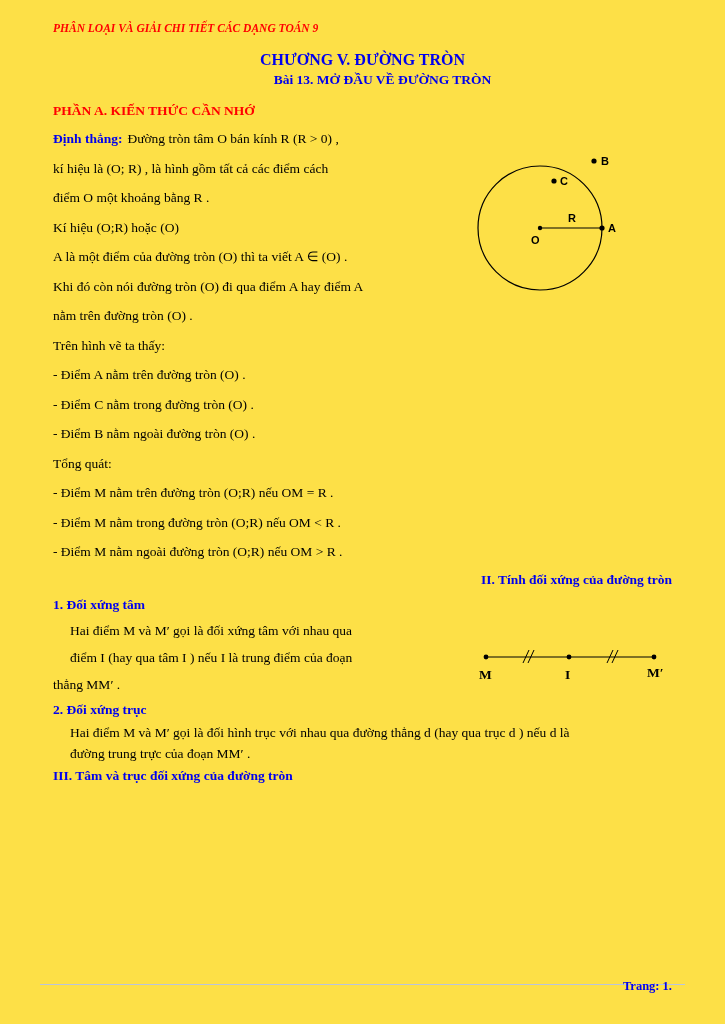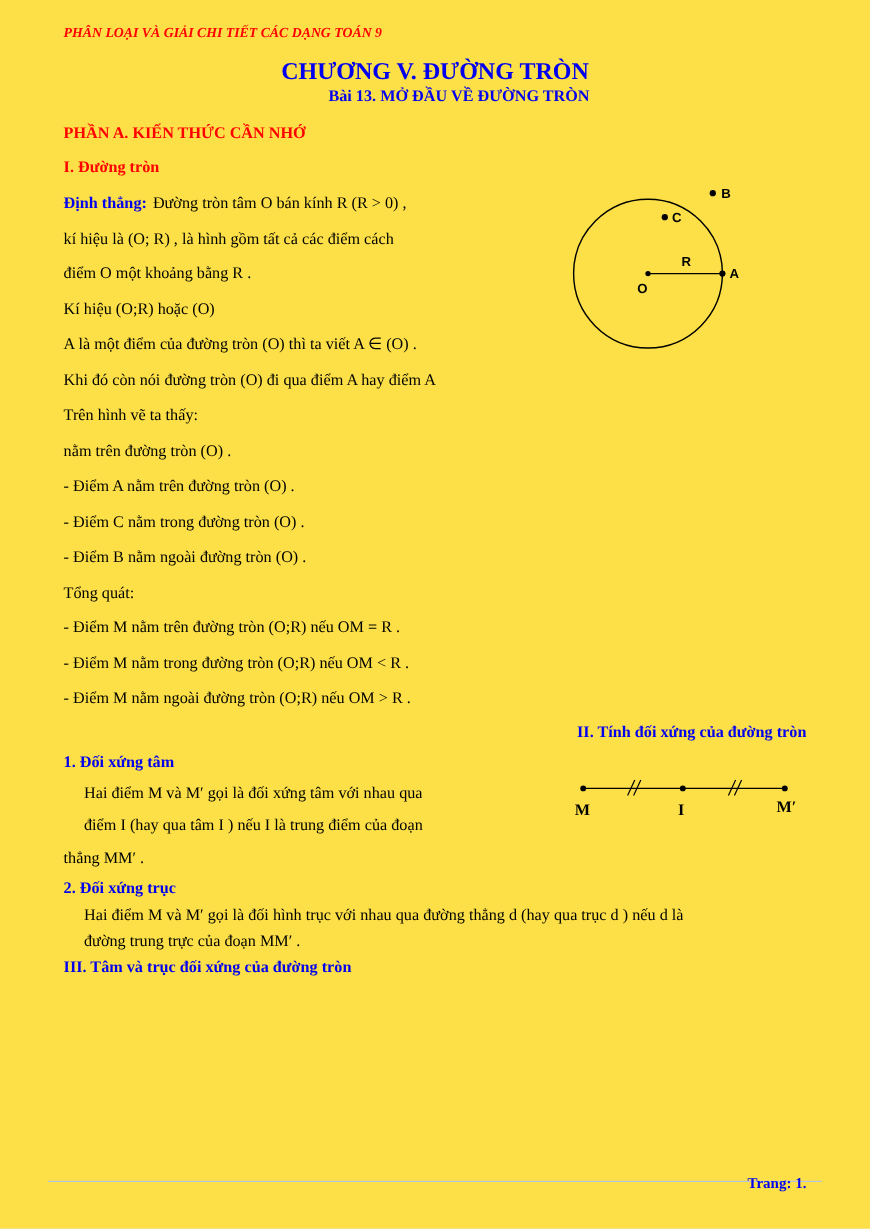--- a/index.html
+++ b/index.html
@@ -16,21 +16,21 @@
   .content { position:absolute; left:53px; right:53px; top:20px; }
 
   .doc-header {
     font-family:"Liberation Serif", serif;
     font-size:11.5px; font-weight:bold; font-style:italic;
     color:#ff0000;
     line-height:16px; margin-bottom:14px;
   }
   .chapter {
     text-align:center; color:#0000ee; font-weight:bold;
-    font-size:20px; line-height:20px;
+    font-size:16px; line-height:20px;
   }
   .lesson {
     text-align:center; color:#0000ee; font-weight:bold;
     font-size:13.5px; line-height:20px; padding-left:40px;
   }
   .part-a {
     color:#ff0000; font-weight:bold; font-size:13.5px;
     margin-top:8px; line-height:26px;
   }
   .sec-red {
@@ -74,30 +74,29 @@
 <div class="page">
   <div class="content">
 
     <div class="doc-header">PHÂN LOẠI VÀ GIẢI CHI TIẾT CÁC DẠNG TOÁN 9</div>
 
     <div class="chapter">CHƯƠNG V. ĐƯỜNG TRÒN</div>
     <div class="lesson">Bài 13. MỞ ĐẦU VỀ ĐƯỜNG TRÒN</div>
 
     <div class="part-a">PHẦN A. KIẾN THỨC CẦN NHỚ</div>
 
-    <div class="sec-red">I. Đường tròn</div>
 
     <div class="line"><span class="def-label">Định thẳng:</span><span>Đường tròn tâm O bán kính R (R &gt; 0) ,</span></div>
     <div class="line">kí hiệu là (O; R) , là hình gồm tất cả các điểm cách</div>
     <div class="line">điểm O một khoảng bằng R .</div>
     <div class="line">Kí hiệu (O;R) hoặc (O)</div>
     <div class="line">A là một điểm của đường tròn (O) thì ta viết A ∈ (O) .</div>
     <div class="line">Khi đó còn nói đường tròn (O) đi qua điểm A hay điểm A</div>
+    <div class="line">nằm trên đường tròn (O) .</div>
     <div class="line">Trên hình vẽ ta thấy:</div>
-    <div class="line">nằm trên đường tròn (O) .</div>
     <div class="line">- Điểm A nằm trên đường tròn (O) .</div>
     <div class="line">- Điểm C nằm trong đường tròn (O) .</div>
     <div class="line">- Điểm B nằm ngoài đường tròn (O) .</div>
     <div class="line">Tổng quát:</div>
     <div class="line">- Điểm M nằm trên đường tròn (O;R) nếu OM = R .</div>
     <div class="line">- Điểm M nằm trong đường tròn (O;R) nếu OM &lt; R .</div>
     <div class="line">- Điểm M nằm ngoài đường tròn (O;R) nếu OM &gt; R .</div>
 
     <div class="sec-blue">II. Tính đối xứng của đường tròn</div>
     <div class="sub-blue">1. Đối xứng tâm</div>

